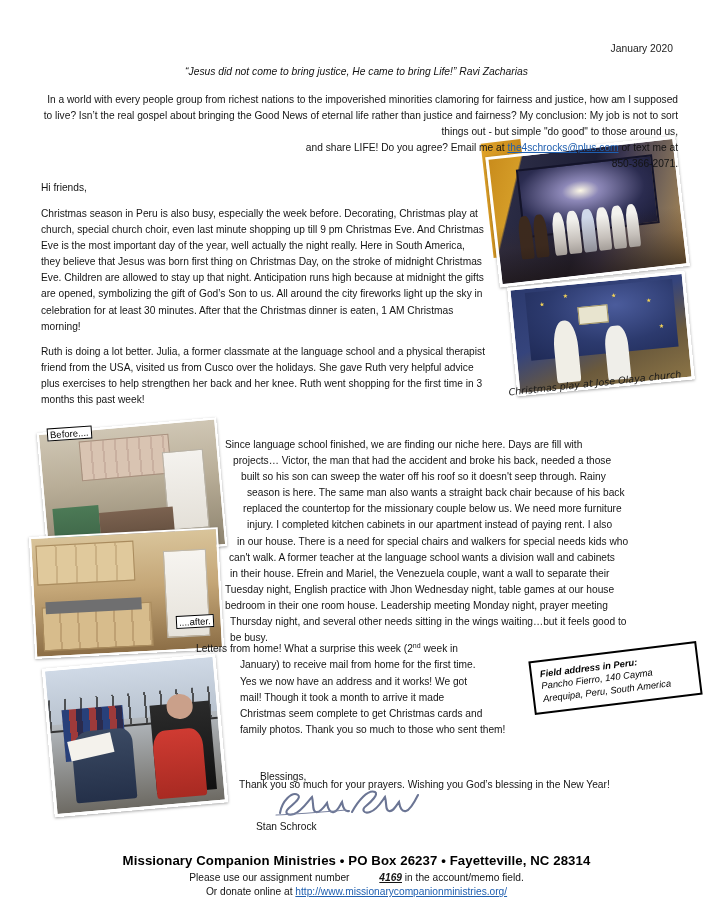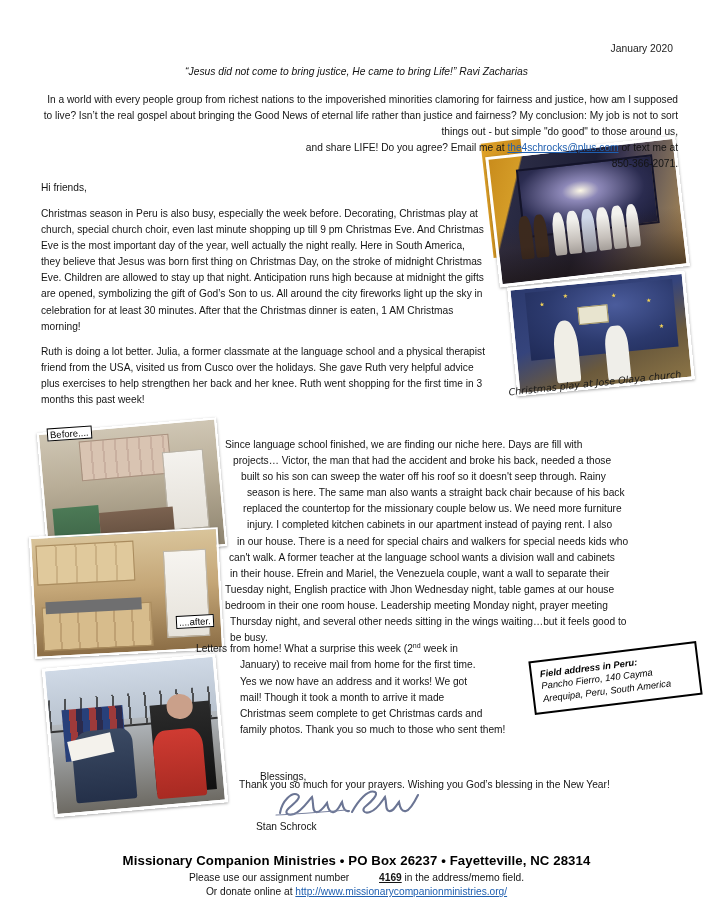--- a/index.html
+++ b/index.html
@@ -86,21 +86,21 @@
   #footer { position: absolute; top: 853px; left: 0; width: 713px; text-align: center; }
   #footer .f1 {
     font-style: italic; font-weight: bold; font-size: 10.2px; color: #111;
     margin-bottom: 3px;
   }
   #footer .f2 {
     font-weight: bold; font-size: 13.2px; color: #000; letter-spacing: .1px;
     margin-bottom: 4px;
   }
   #footer .f3 { font-size: 10.2px; color: #141414; margin-bottom: 3px; }
-  #footer .f3 b { text-decoration: underline; margin-left: 27px; }
+  #footer .f3 b { font-style: italic; text-decoration: underline; margin-left: 27px; }
   #footer .f4 { font-size: 10.2px; color: #141414; }
 
   
   .photo {
     position: absolute;
     background: #ddd;
     box-shadow: 0 1px 3px rgba(0,0,0,.35);
     overflow: hidden;
   }
 
@@ -411,17 +411,17 @@
   <svg id="signature" viewBox="0 0 150 40">
     <path d="M8 30 C10 18, 20 8, 26 12 C30 15, 20 22, 16 26 C12 30, 16 33, 22 31 C30 28, 36 18, 40 14 C42 22, 40 28, 44 29 C48 30, 52 24, 55 20 C56 26, 58 30, 62 29 C66 28, 68 22, 70 19 C71 25, 73 29, 77 28" fill="none" stroke="#6b7594" stroke-width="2.1" stroke-linecap="round"></path>
     <path d="M80 29 C86 18, 96 6, 103 9 C107 11, 99 19, 94 23 C89 27, 92 31, 98 29 C105 27, 110 18, 113 14 C115 21, 113 27, 117 28 C121 29, 124 23, 127 19 C128 25, 130 29, 134 28 C138 27, 142 20, 146 12" fill="none" stroke="#6b7594" stroke-width="2.1" stroke-linecap="round"></path>
     <path d="M4 32 C24 31, 50 29, 74 27" fill="none" stroke="#7a83a0" stroke-width="1.1" stroke-linecap="round"></path>
   </svg>
 
   <div class="t" id="signature-name">Stan Schrock</div>
 
   <div id="footer">
     <div class="f2">Missionary Companion Ministries • PO Box 26237 • Fayetteville, NC 28314</div>
-    <div class="f3"><span>Please use our assignment number </span><b>4169</b><span> in the address/memo field.</span></div>
+    <div class="f3"><span>Please use our assignment number </span><b>4169</b><span> in the account/memo field.</span></div>
     <div class="f4"><span>Or donate online at </span><a class="link" href="#">http://www.missionarycompanionministries.org/</a></div>
   </div>
 
 </div>
 
 </body></html>

